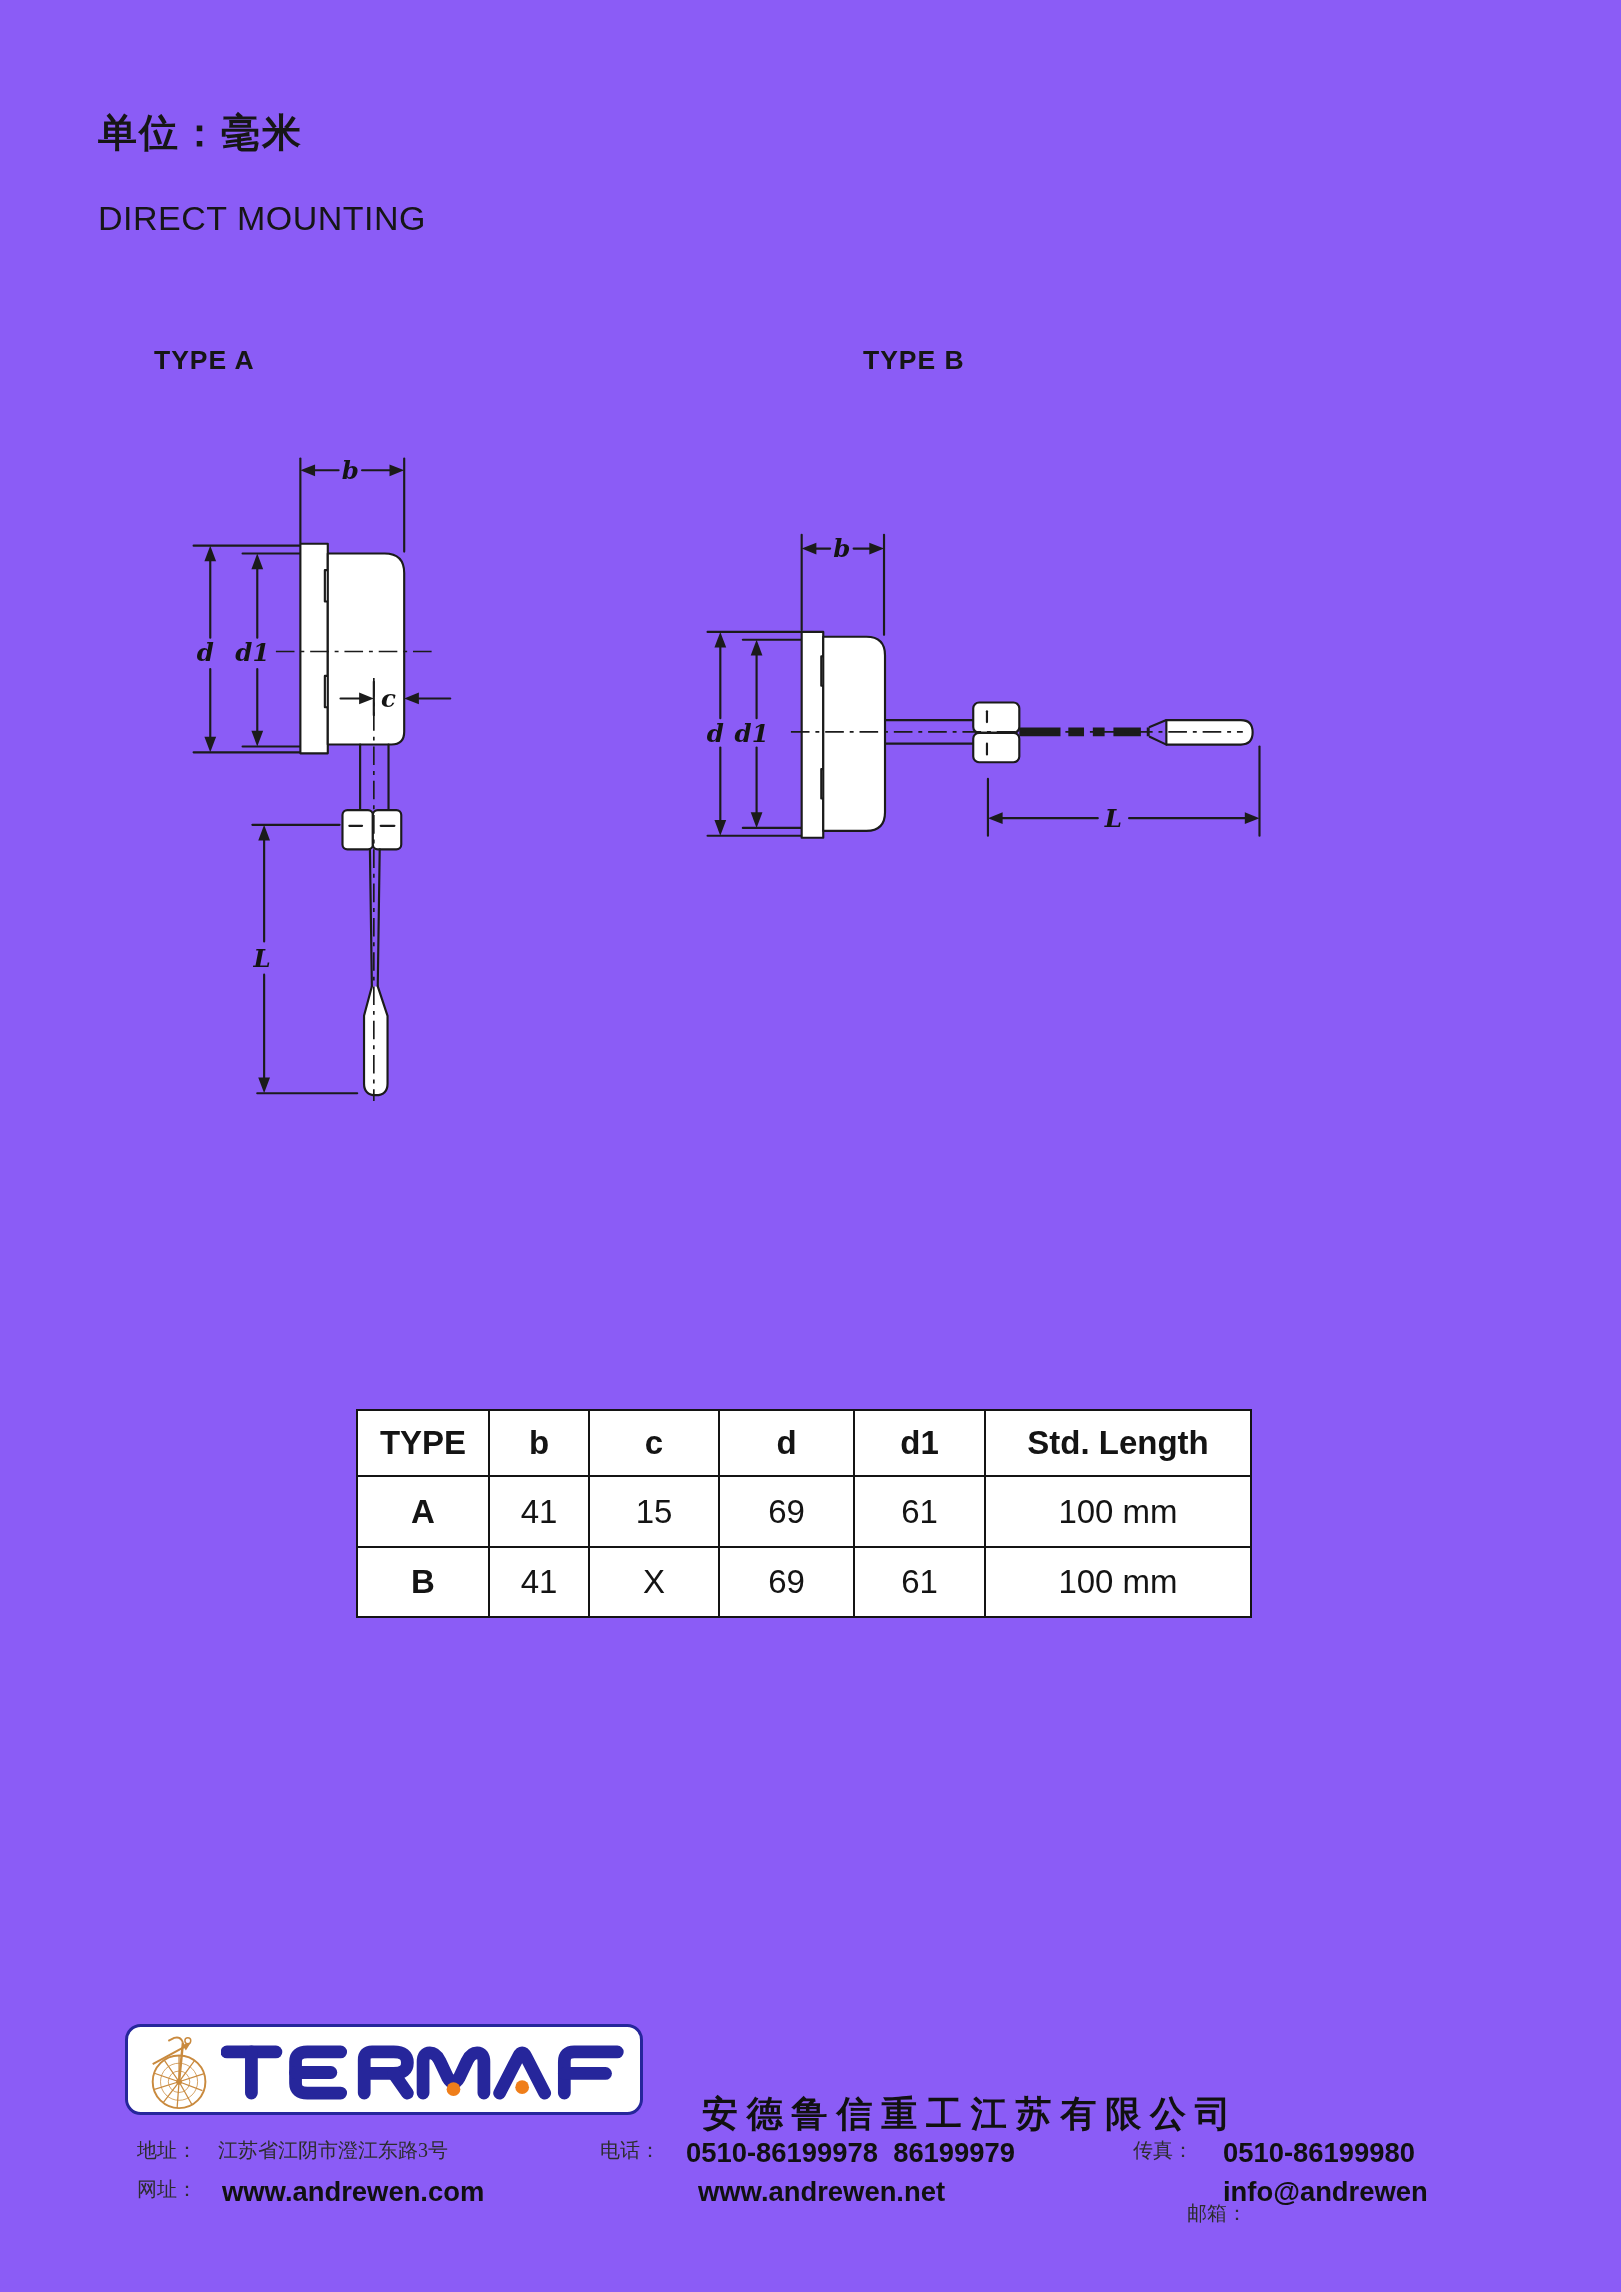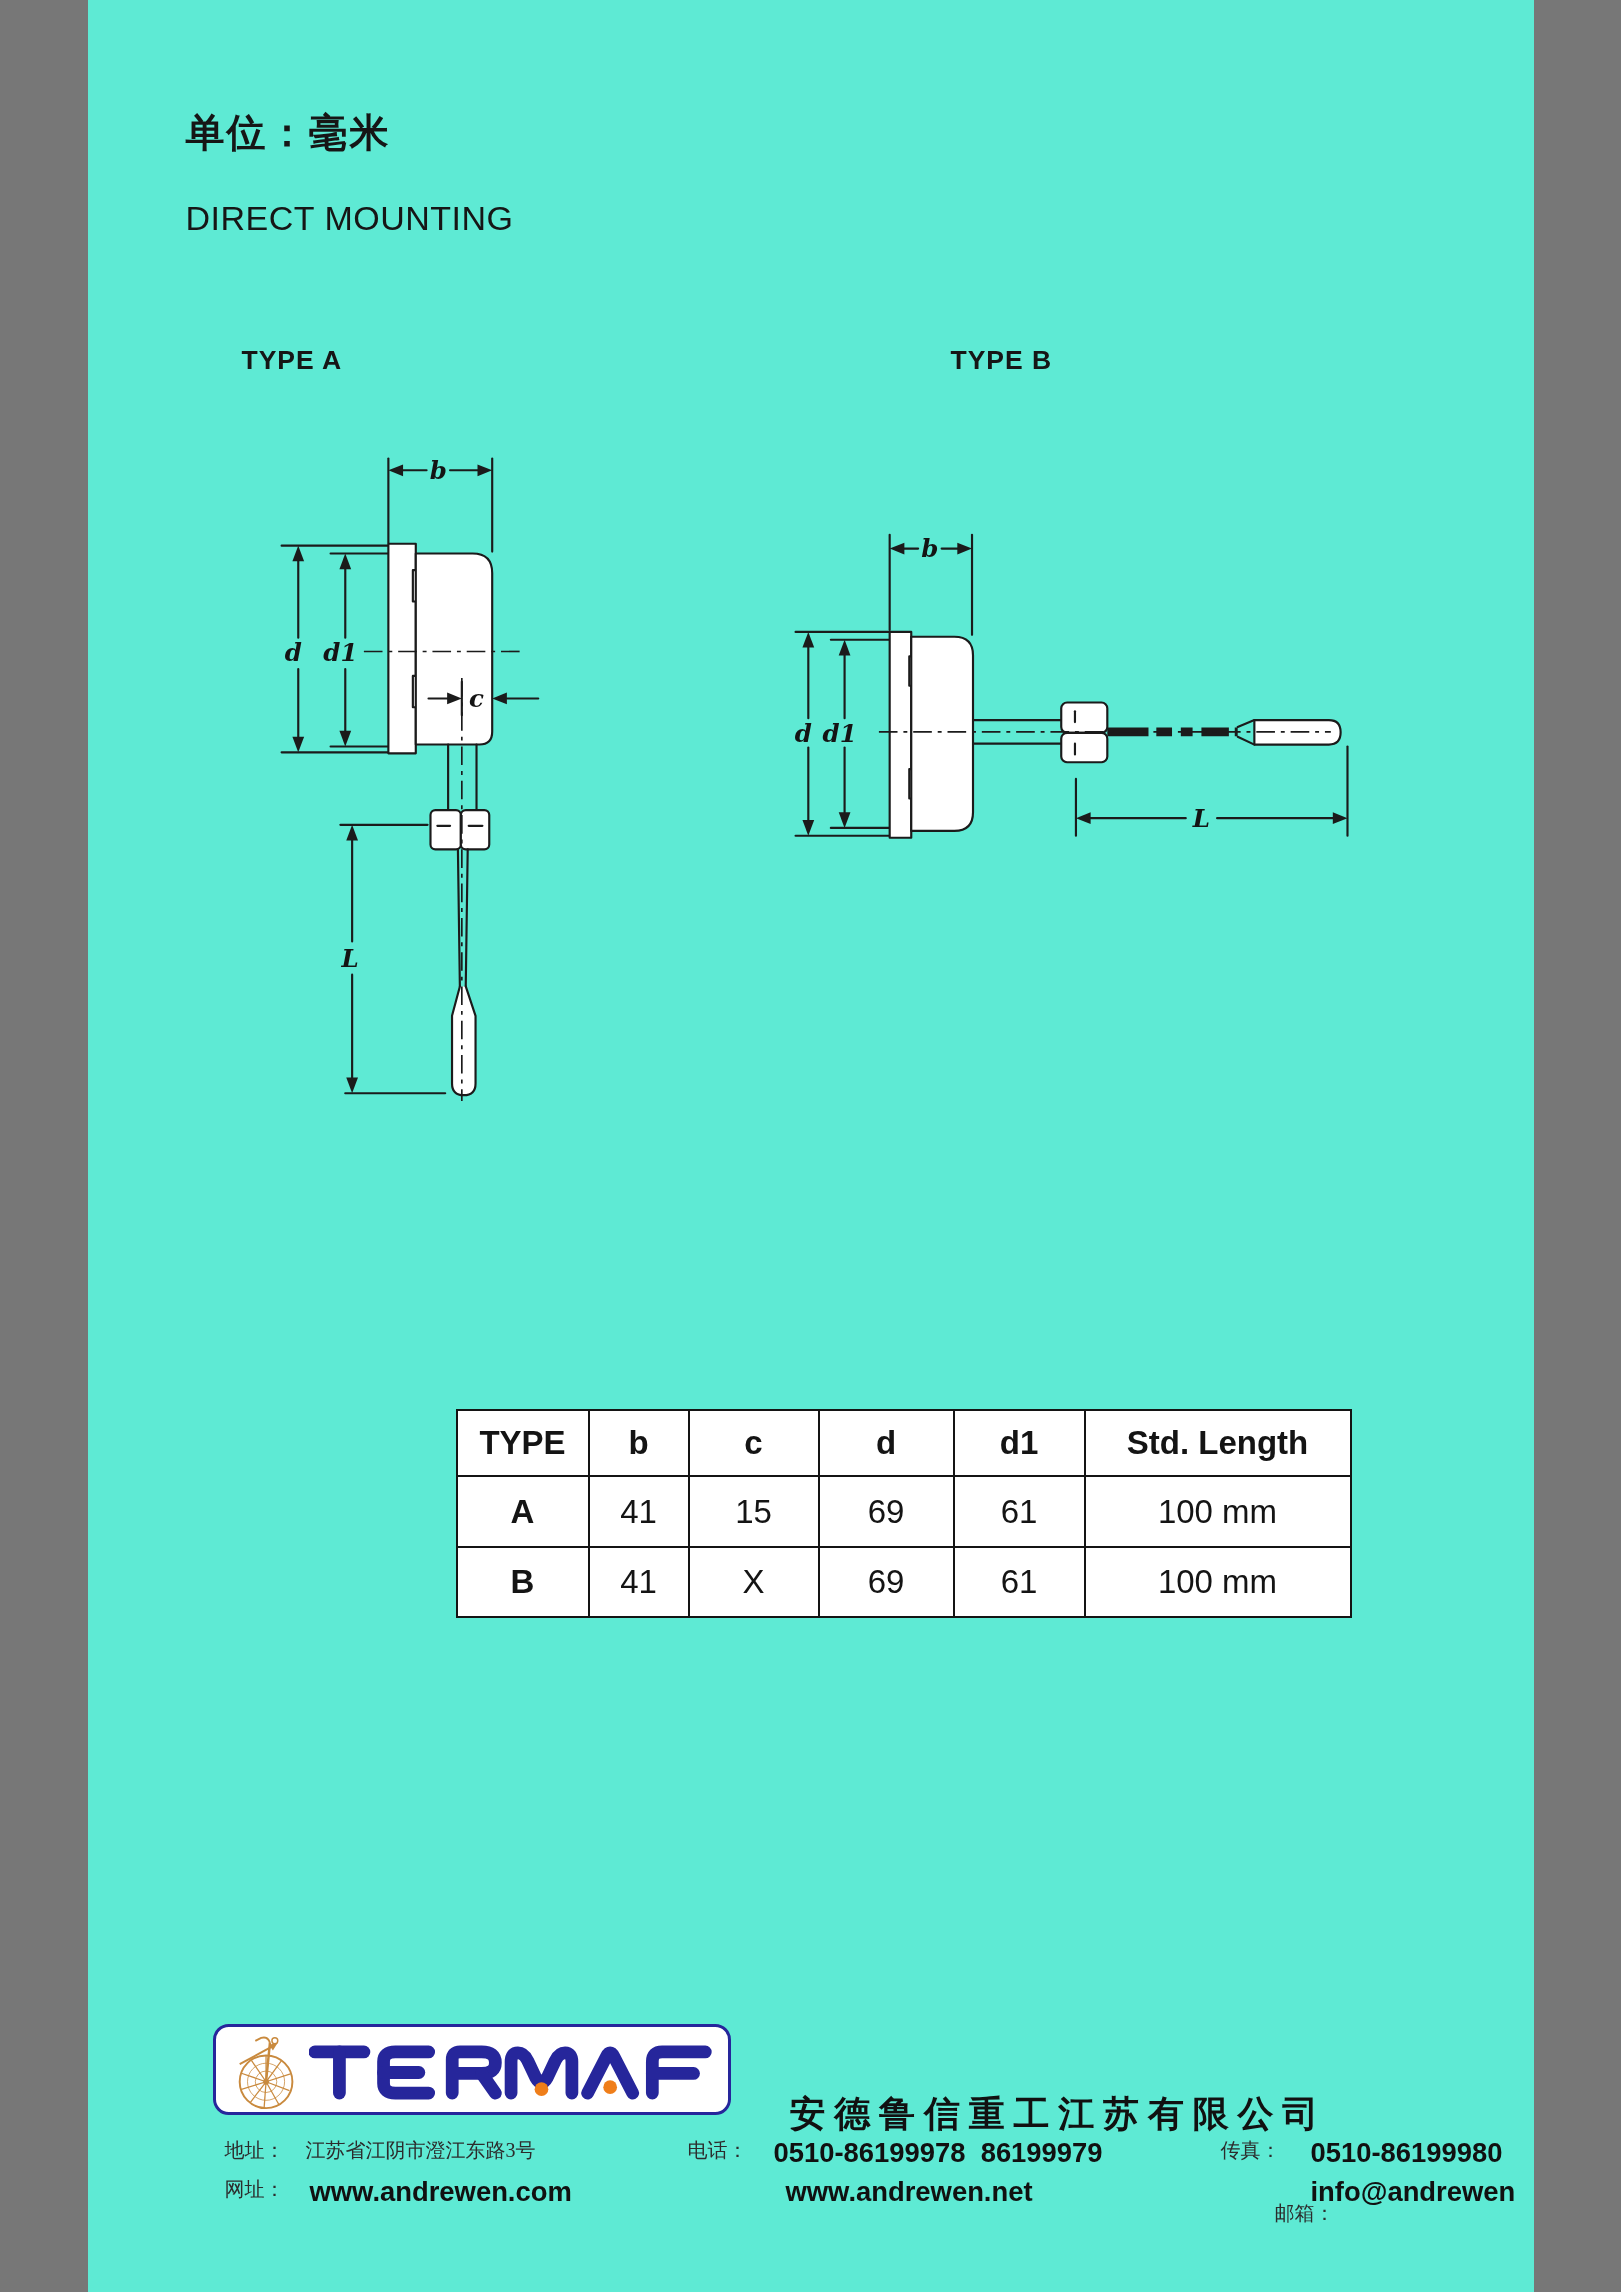--- a/index.html
+++ b/index.html
@@ -1,18 +1,18 @@
 <!DOCTYPE html>
 <html><head>
 <meta charset="utf-8">
 <style>
   html,body { margin:0; padding:0; background:#777; }
   .page {
-    position:relative; width:1446px; height:2293px; margin:0 auto;
-    background:#5eead4; overflow:hidden;
+    position:relative; width:1621px; height:2293px; margin:0 auto;
+    background:#8b5cf6; overflow:hidden;
     font-family:"Liberation Sans", sans-serif; color:#161616;
   }
   .abs { position:absolute; }
 
   
   .unit-label { font-family:"Liberation Serif", serif; font-weight:700; font-size:39px; letter-spacing:2px; }
   .h-direct { font-weight:400; font-size:34px; letter-spacing:0.5px; }
   .type-label { font-weight:700; font-size:26.5px; letter-spacing:1px; }
   .h-conn { font-weight:700; font-size:35px; }
 
@@ -183,21 +183,21 @@
     <g>
       <line class="cl" x1="107" y1="217" x2="568" y2="217"></line>
     </g>
     <text class="dimlbl" x="159" y="39">b</text>
     <text class="dimlbl" x="30" y="227">d</text>
     <text class="dimlbl" x="67" y="227">d1</text>
     <text class="dimlbl" x="436" y="314">L</text>
   </svg>
 
 
-  <table class="spec abs" style="left:368px; top:1409px;">
+  <table class="spec abs" style="left:356px; top:1409px;">
     <colgroup>
       <col style="width:132px">
         <col style="width:100px">
         <col style="width:130px">
       <col style="width:135px">
         <col style="width:131px">
         <col style="width:266px">
     </colgroup>
     <tbody>
         <tr class="hdr" style="height:66px">

